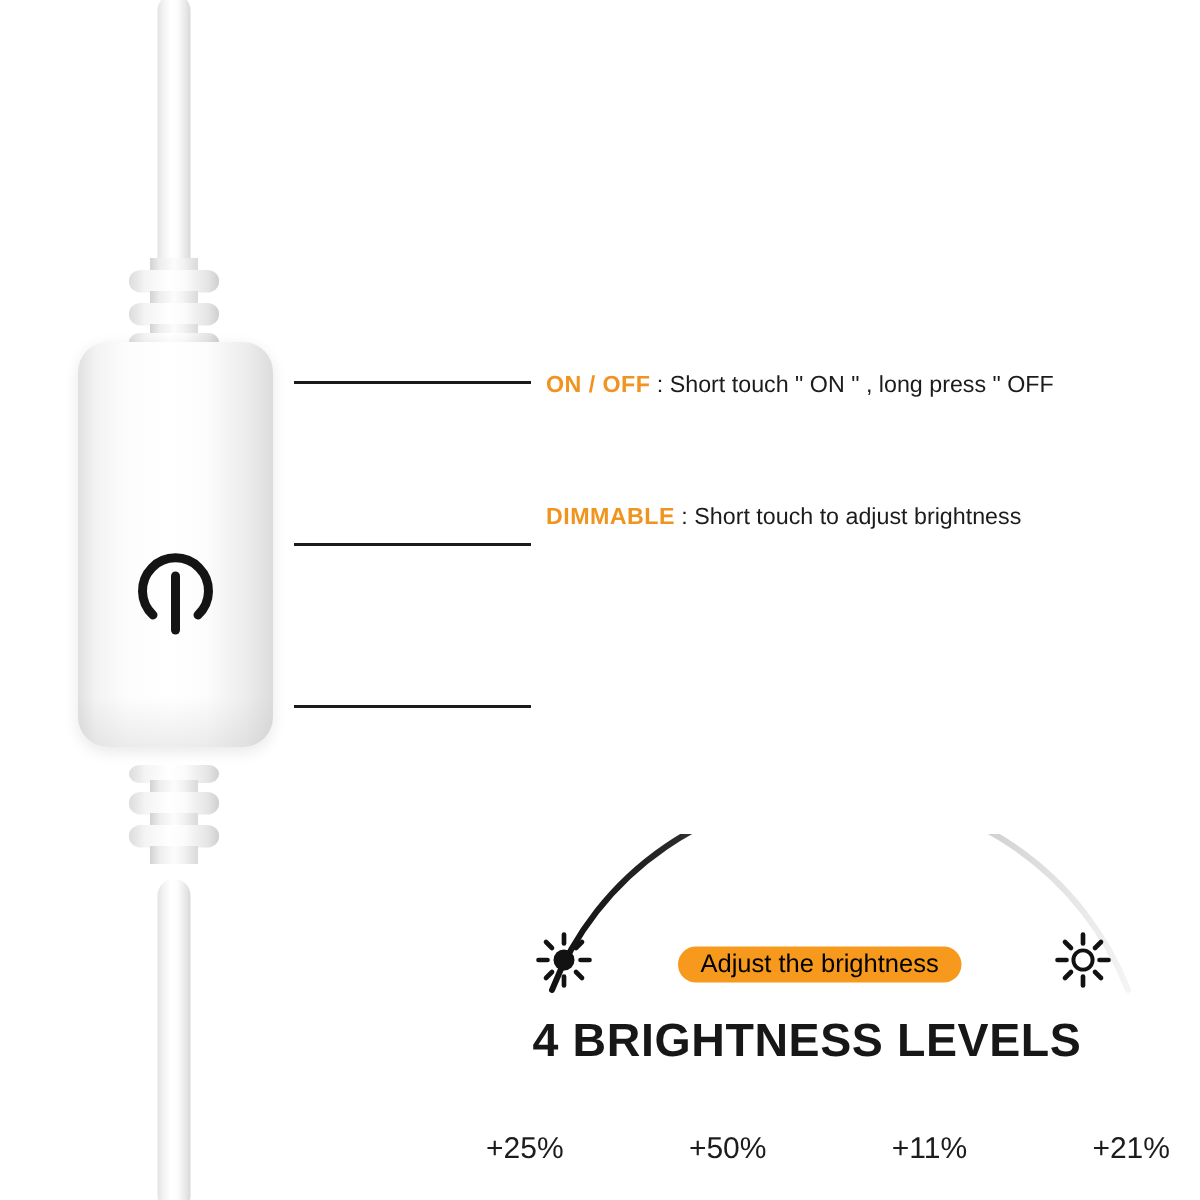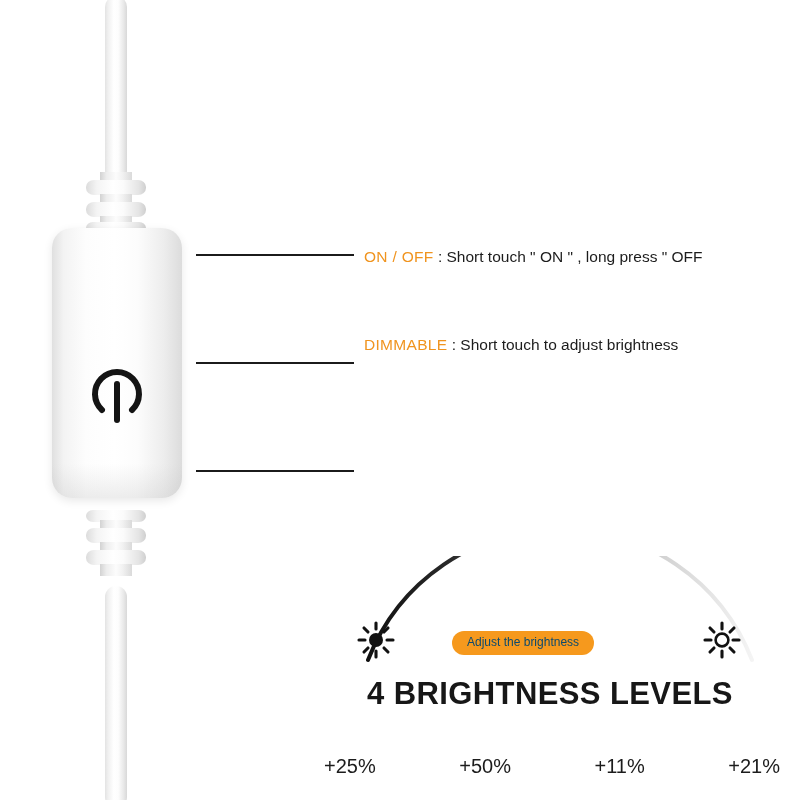--- a/index.html
+++ b/index.html
@@ -140,21 +140,21 @@
     font-size: 15.5px;
     line-height: 30px;
     color: #1c1c1c;
   }
   #feature-onoff  { top: 242px; }
   #feature-dim    { top: 330px; }
   #feature-memory { top: 458px; }
 
   .feature-key {
     color: #F0941F;
-    font-weight: normal;
+    font-weight: bold;
     letter-spacing: 0.3px;
   }
   .feature-sep { color: #1c1c1c; }
 
   
   #brightness-arc {
     position: absolute;
     left: 360px;
     top: 556px;
     width: 400px;
@@ -169,30 +169,30 @@
   #sun-icon-low  { left: 356px; top: 620px; }
   #sun-icon-high { left: 702px; top: 620px; }
 
   #adjust-badge {
     position: absolute;
     left: 452px;
     top: 631px;
     padding: 4px 15px 5px;
     border-radius: 12px;
     background: #F6991D;
-    color: #0c4a6e;
-    font-size: 12px;
+    color: #000000;
+    font-size: 17px;
     line-height: 15px;
     white-space: nowrap;
   }
 
   
   #levels-heading {
     position: absolute;
-    left: 320px;
+    left: 308px;
     top: 676px;
     width: 460px;
     text-align: center;
     font-size: 31px;
     font-weight: bold;
     color: #171717;
     letter-spacing: 0.4px;
   }
 
   #levels-row {

